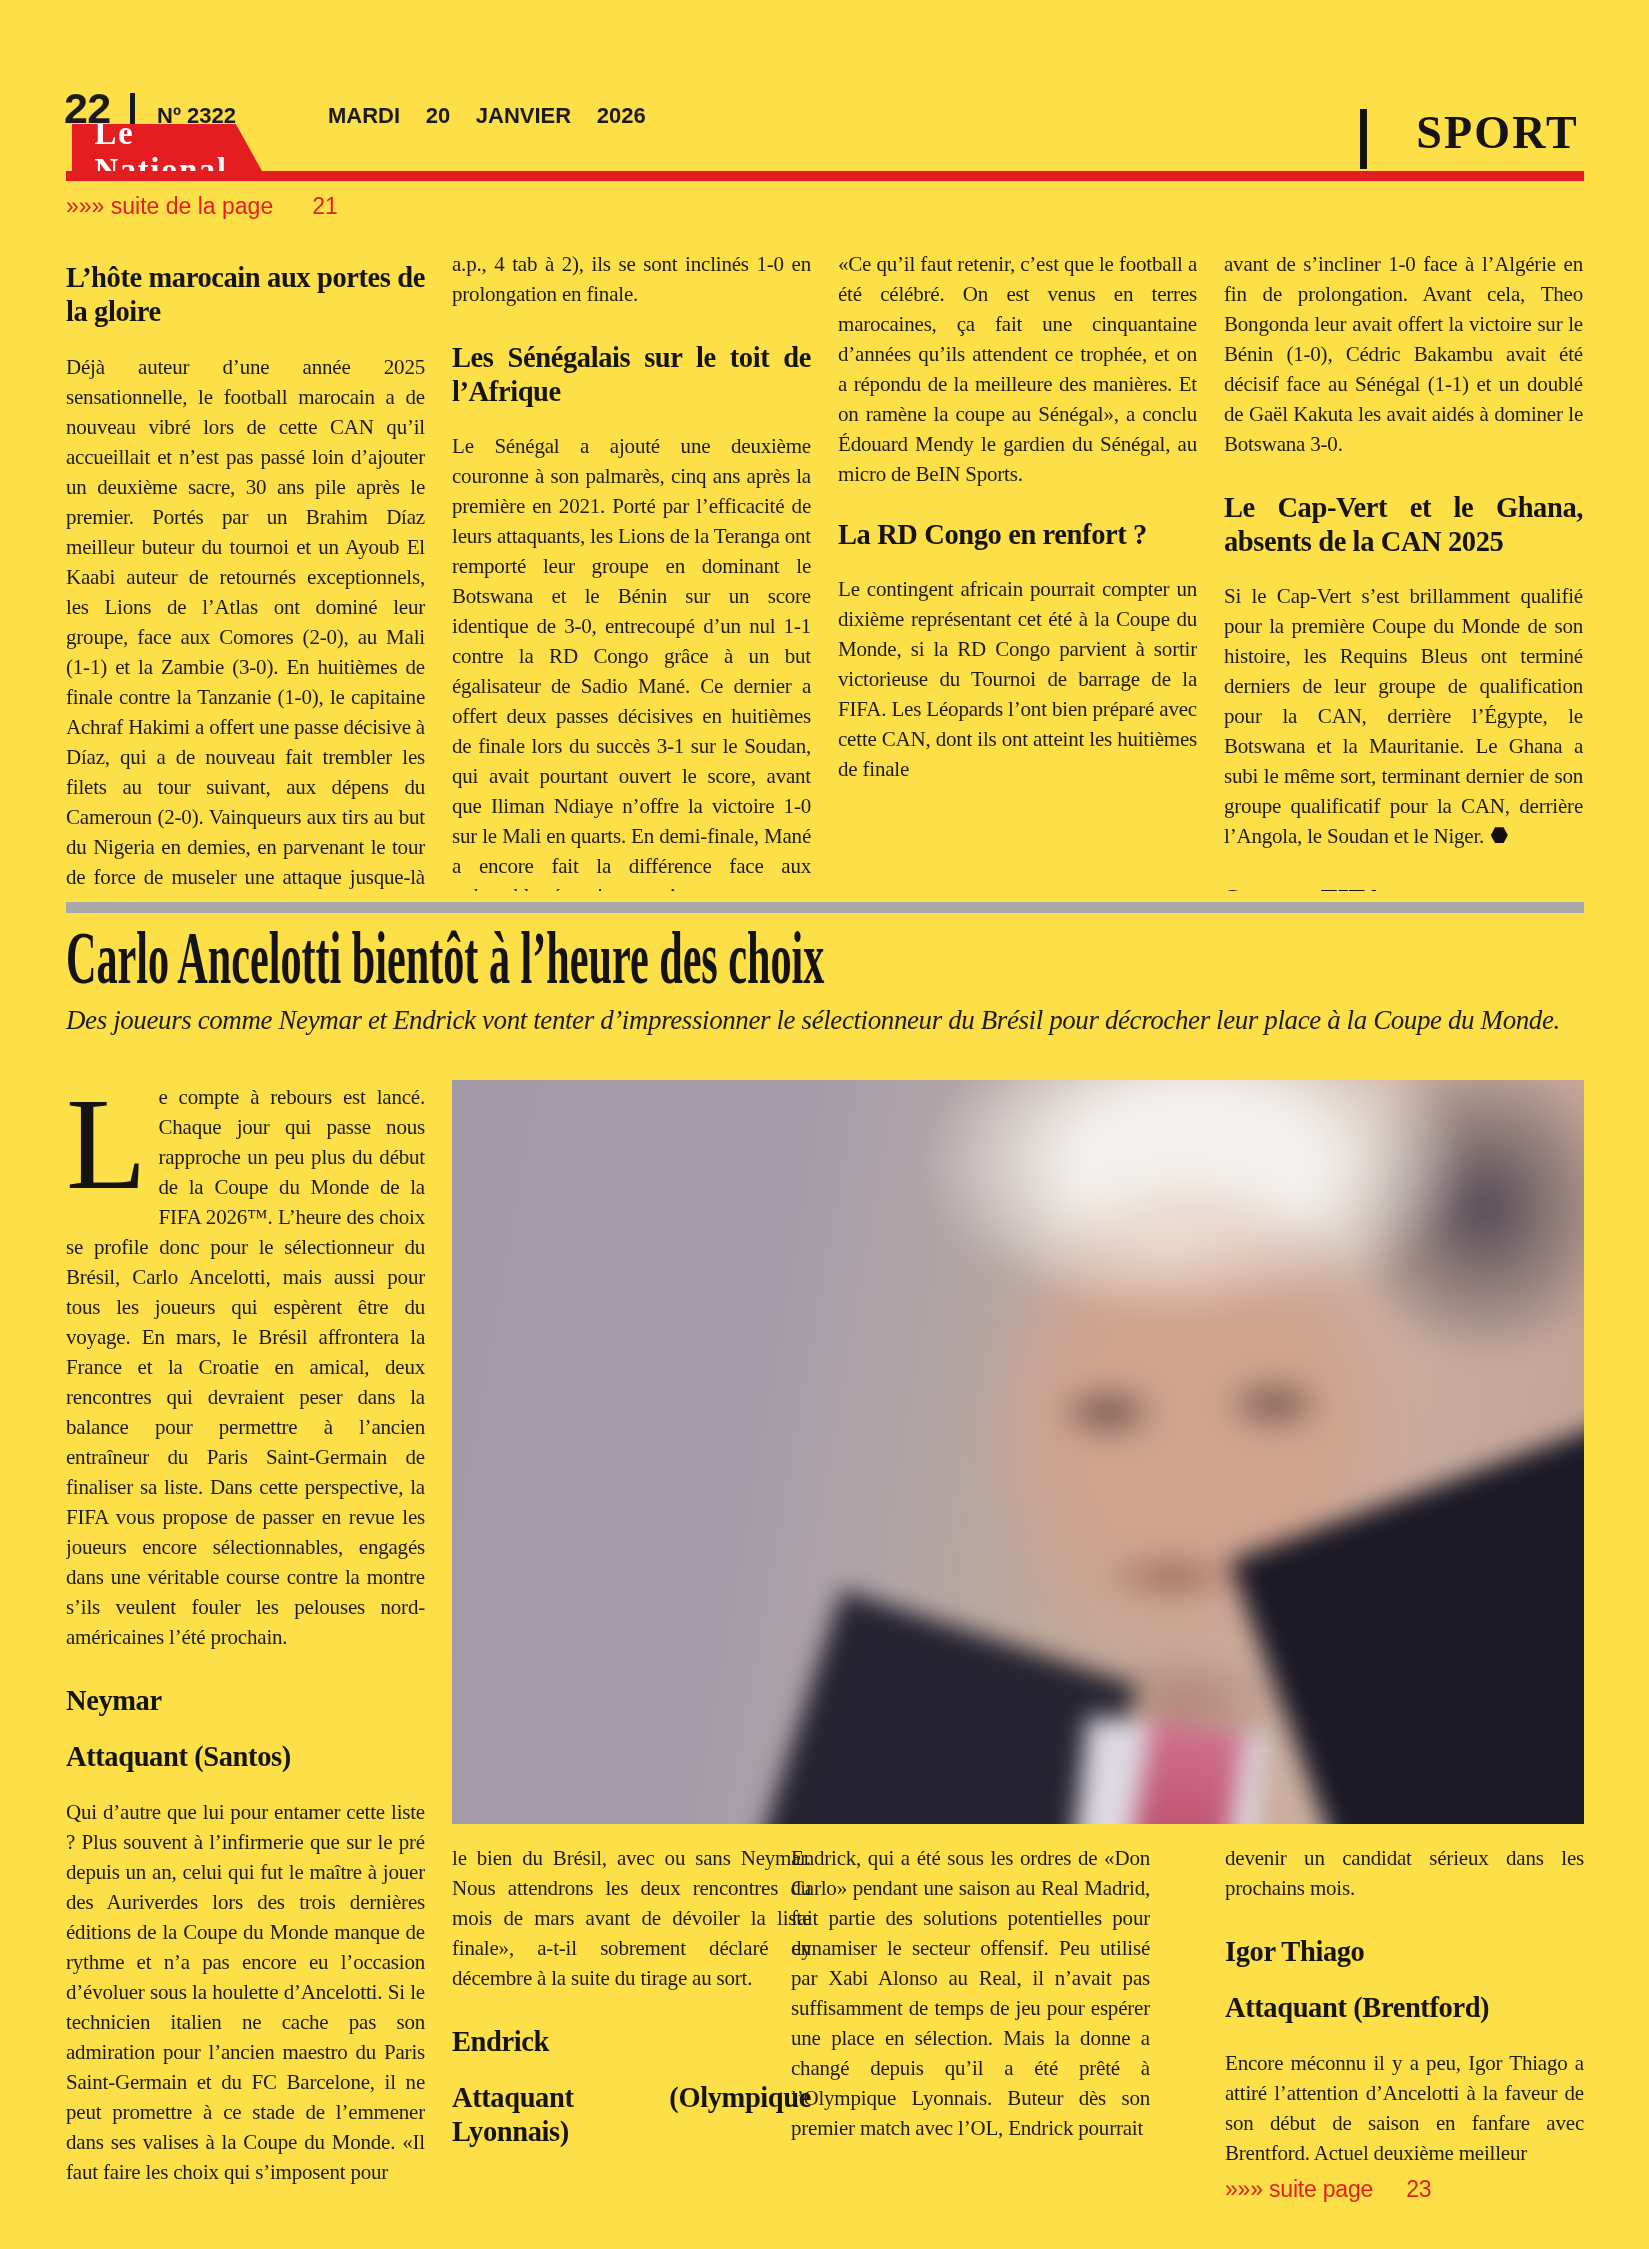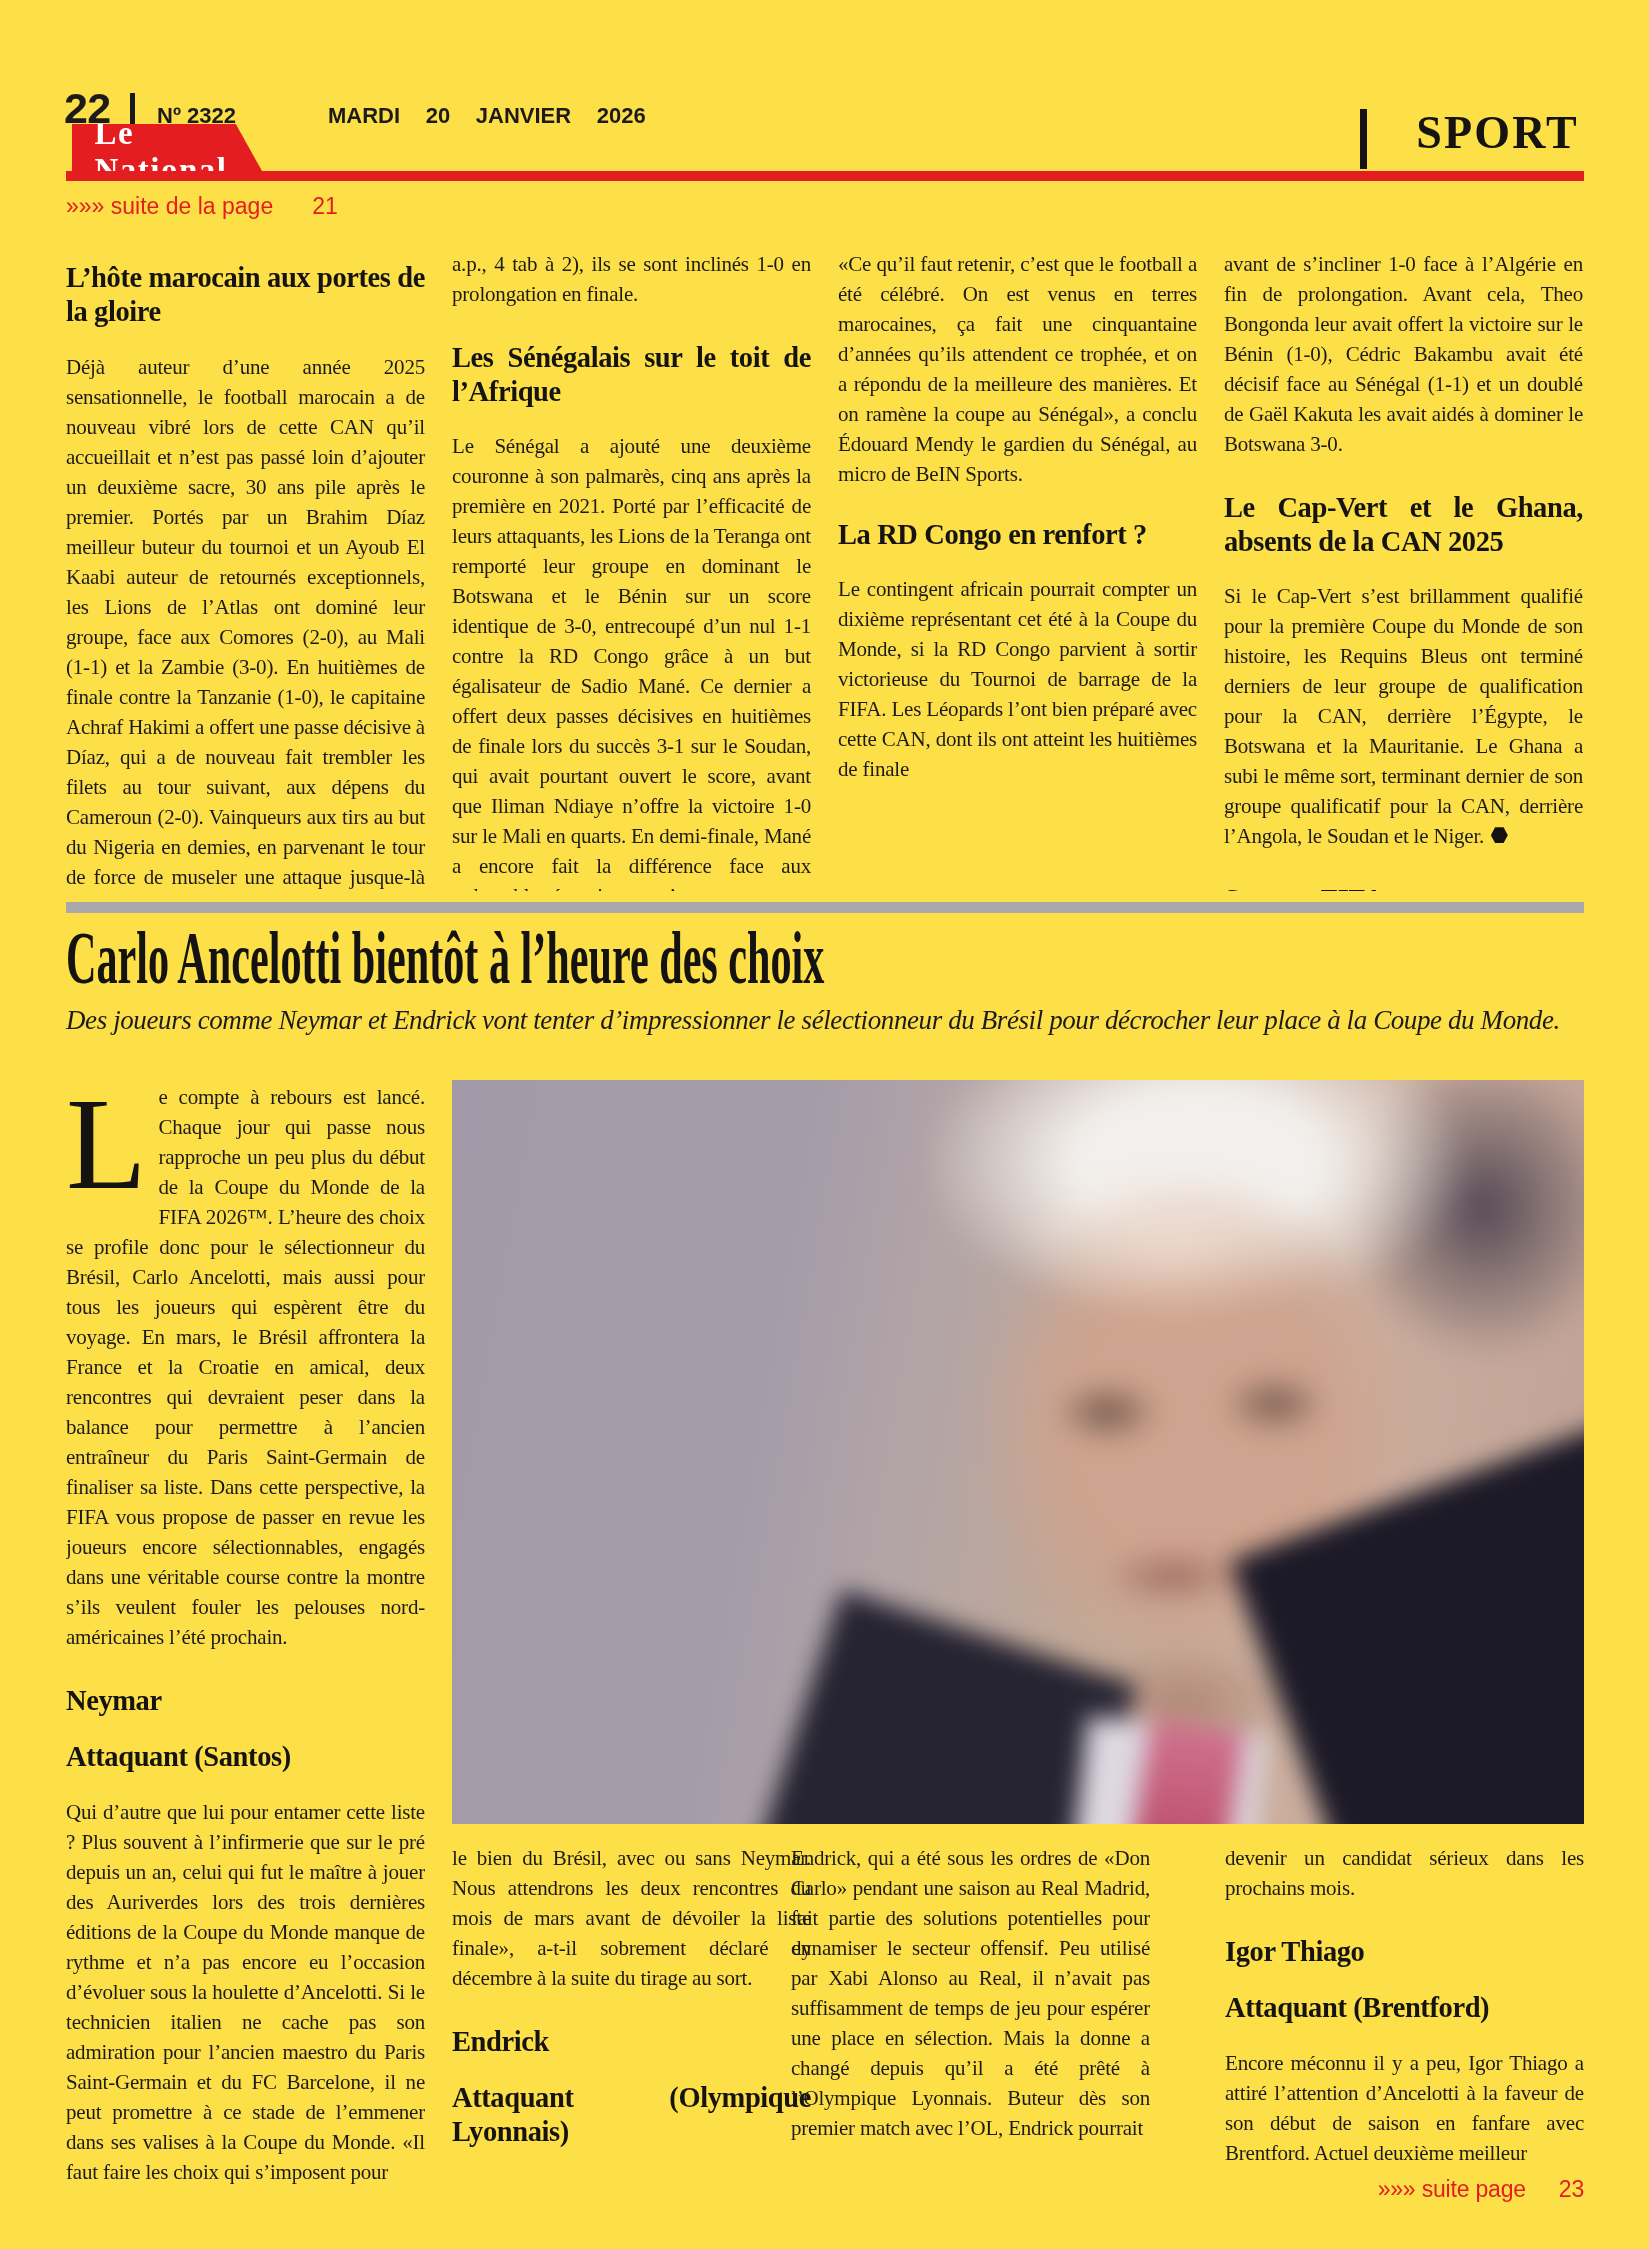--- a/index.html
+++ b/index.html
@@ -39,21 +39,21 @@
   .graybar{left:66px;top:902px;width:1518px;height:10.5px;background:#a9a9ac;}
   .headline{left:66px;top:919px;font-weight:bold;font-size:74px;line-height:78px;color:#151312;
             white-space:nowrap;transform:scaleX(0.57);transform-origin:0 0;}
   .standfirst{left:66px;top:1003px;width:1519px;font-weight:normal;font-style:italic;font-size:27px;
               line-height:34px;text-align:justify;letter-spacing:-0.4px;}
   .fcol1{left:66px;top:1082px;width:359px;height:1161px;overflow:hidden;}
   .dropcap{float:left;font-size:132px;line-height:118px;height:124px;margin:3px 12px 0 0;color:#161412;}
   .bcol{top:1843px;width:359px;height:400px;overflow:hidden;}
   .bcol2{left:452px;}  .bcol3{left:791px;}  .bcol4{left:1225px;}
   .hjust{text-align:justify;}
-  .suite-bottom{display:flex;justify-content:flex-end;gap:33px;color:#e41e20;
+  .suite-bottom{display:flex;justify-content:flex-start;gap:33px;color:#e41e20;
                 font-family:"Liberation Sans",sans-serif;font-size:23px;margin-top:6px;}
 
   
   .photo{left:452px;top:1080px;width:1132px;height:744px;overflow:hidden;background:#a79daa;}
   .ph-in{position:absolute;inset:-30px;filter:blur(12px) saturate(0.95);}
   .ph{position:absolute;}
   .ph-bg{inset:0;background:linear-gradient(100deg,#a29aa9 0%,#a59caa 30%,#b3a5a6 42%,
           #c2a795 56%,#ccae9d 74%,#bfa092 100%);}
   .ph-dkright{right:-6%;top:-8%;width:34%;height:55%;background:radial-gradient(closest-side,
           rgba(48,42,64,0.75),rgba(48,42,64,0) 70%);}

